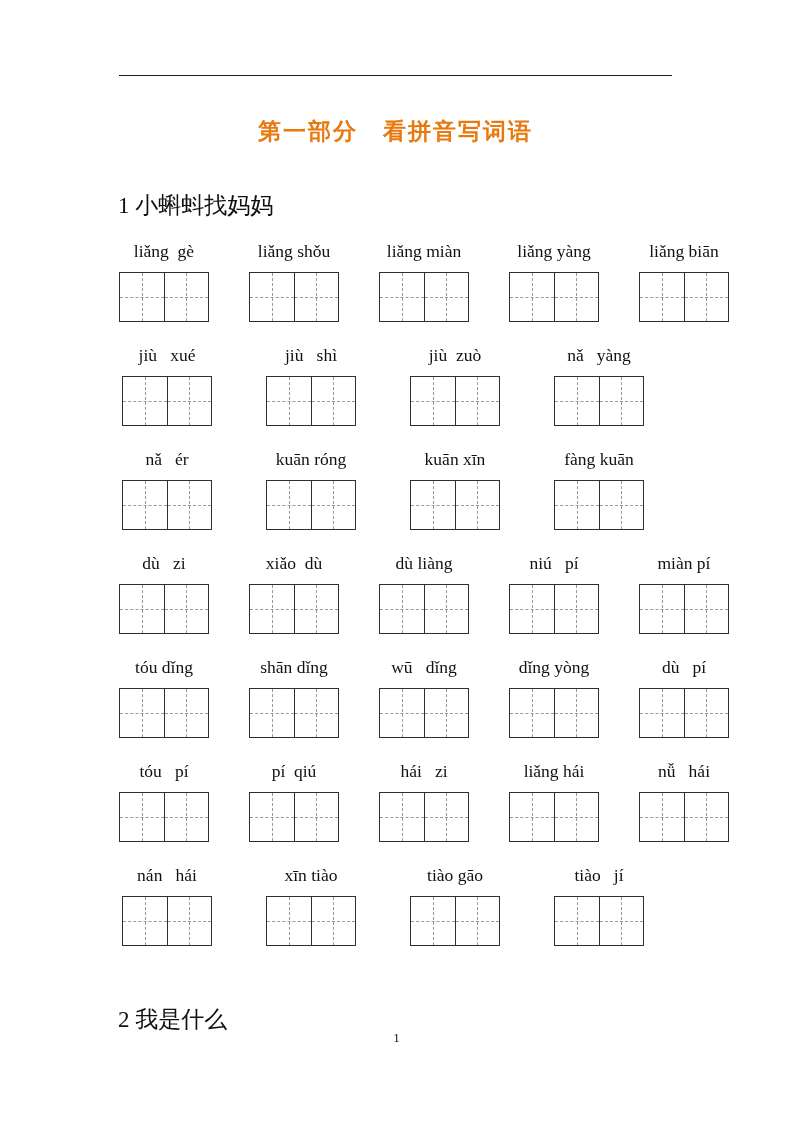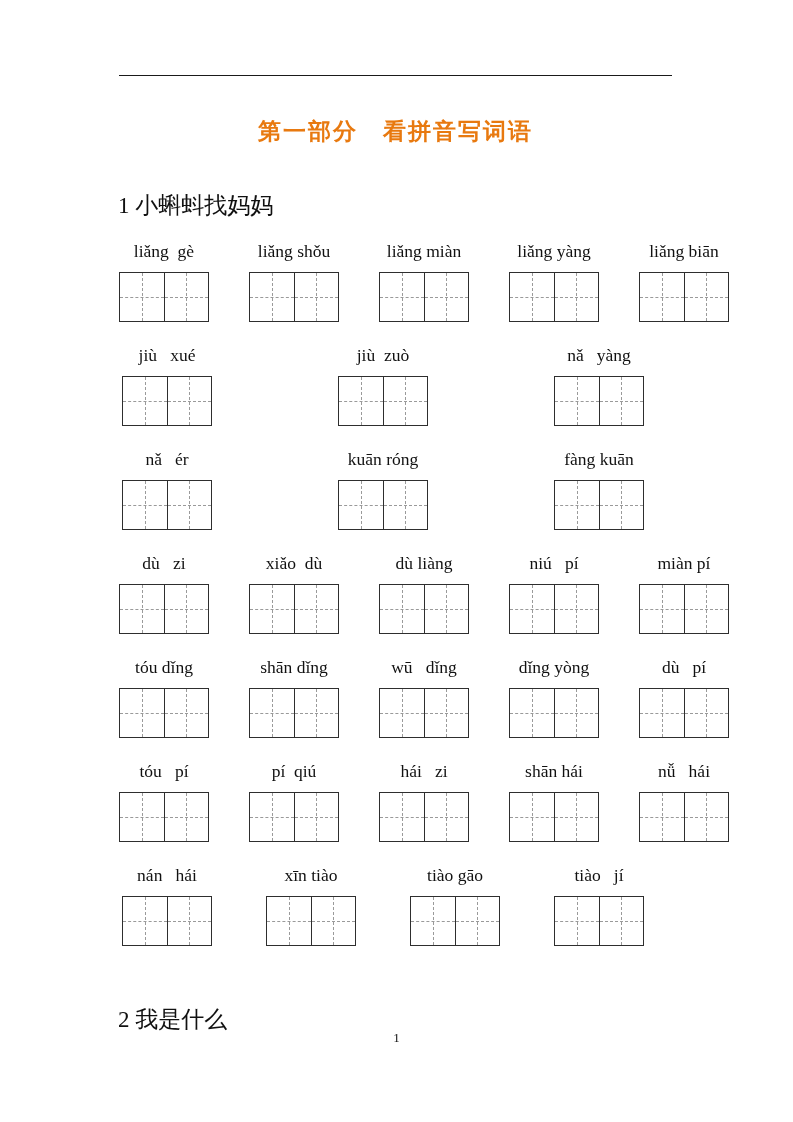--- a/index.html
+++ b/index.html
@@ -161,20 +161,27 @@
 
     <div class="word-block">
       <div class="col">
         <span class="pinyin">jiù   xué</span>
         <div class="tzg">
             <div class="cell"></div>
             <div class="cell"></div>
           </div>
       </div>
       <div class="col">
+        <span class="pinyin">jiù   shì</span>
+        <div class="tzg">
+            <div class="cell"></div>
+            <div class="cell"></div>
+          </div>
+      </div>
+      <div class="col">
         <span class="pinyin">jiù  zuò</span>
         <div class="tzg">
             <div class="cell"></div>
             <div class="cell"></div>
           </div>
       </div>
       <div class="col">
         <span class="pinyin">nǎ   yàng</span>
         <div class="tzg">
             <div class="cell"></div>
@@ -192,20 +199,27 @@
           </div>
       </div>
       <div class="col">
         <span class="pinyin">kuān róng</span>
         <div class="tzg">
             <div class="cell"></div>
             <div class="cell"></div>
           </div>
       </div>
       <div class="col">
+        <span class="pinyin">kuān xīn</span>
+        <div class="tzg">
+            <div class="cell"></div>
+            <div class="cell"></div>
+          </div>
+      </div>
+      <div class="col">
         <span class="pinyin">fàng kuān</span>
         <div class="tzg">
             <div class="cell"></div>
             <div class="cell"></div>
           </div>
       </div>
     </div>
 
     <div class="word-block">
       <div class="col">
@@ -299,21 +313,21 @@
           </div>
       </div>
       <div class="col">
         <span class="pinyin">hái   zi</span>
         <div class="tzg">
             <div class="cell"></div>
             <div class="cell"></div>
           </div>
       </div>
       <div class="col">
-        <span class="pinyin">shān hái</span>
+        <span class="pinyin">liǎng hái</span>
         <div class="tzg">
             <div class="cell"></div>
             <div class="cell"></div>
           </div>
       </div>
       <div class="col">
         <span class="pinyin">nǚ   hái</span>
         <div class="tzg">
             <div class="cell"></div>
             <div class="cell"></div>

